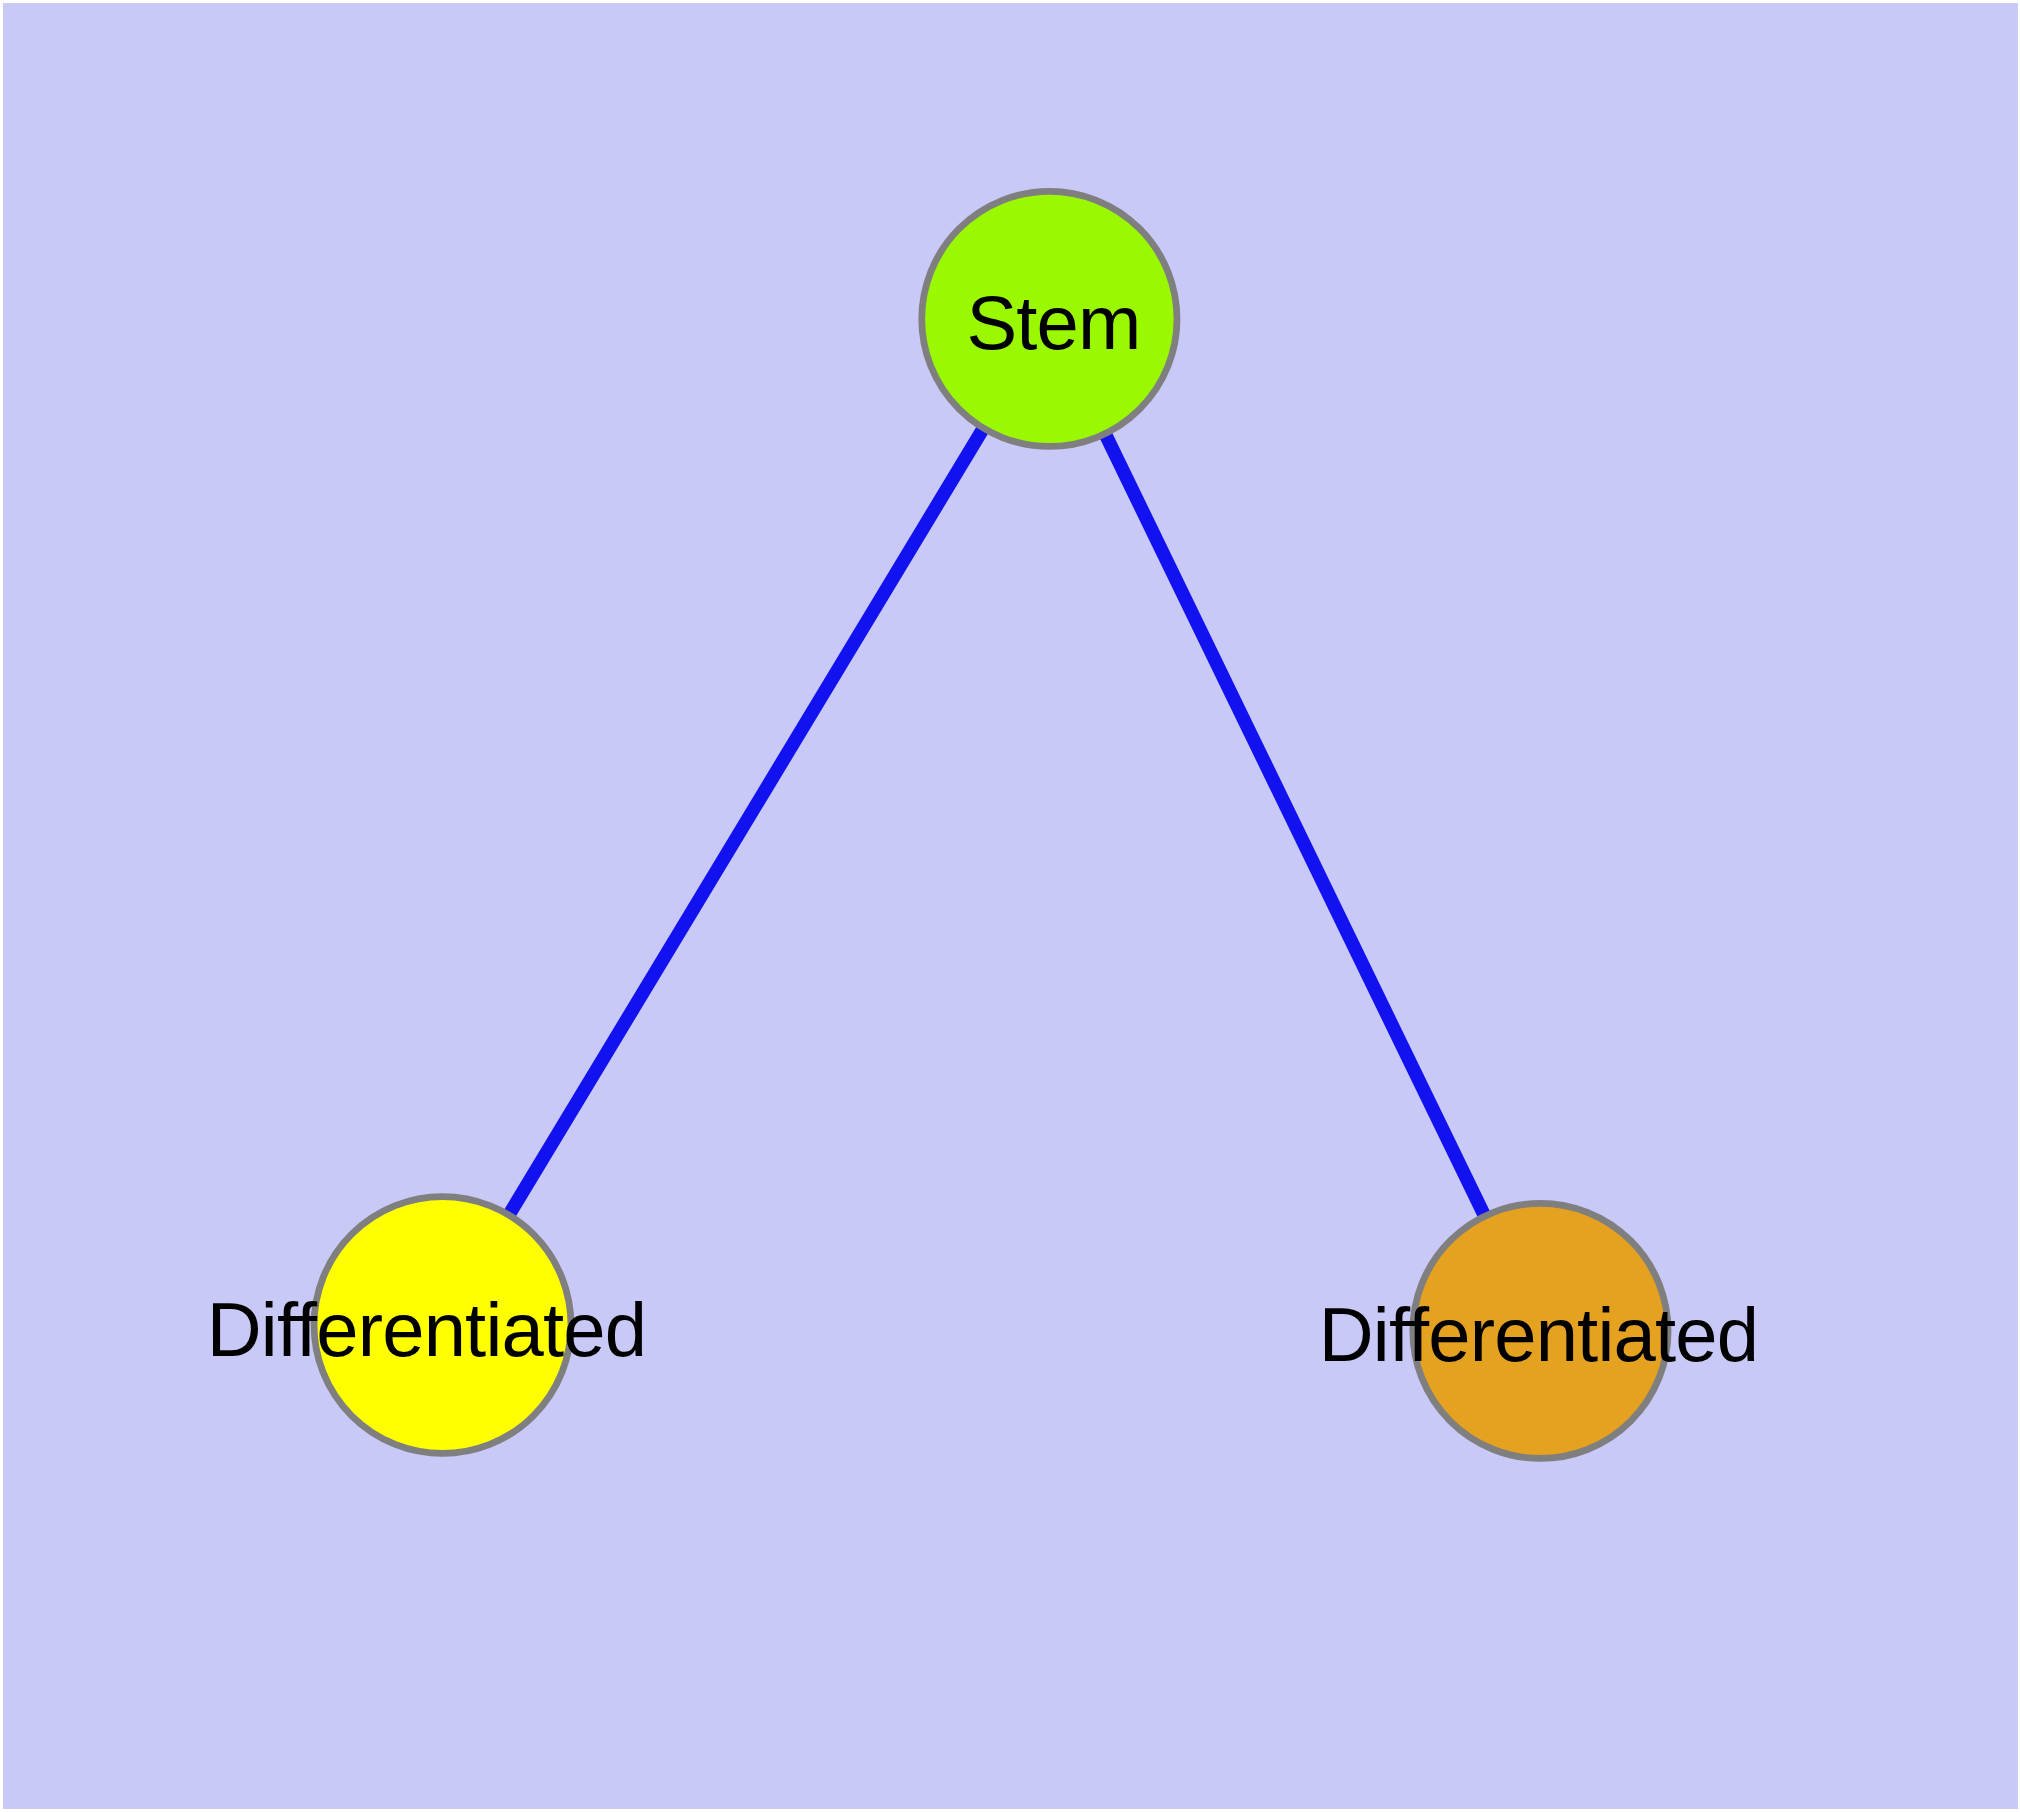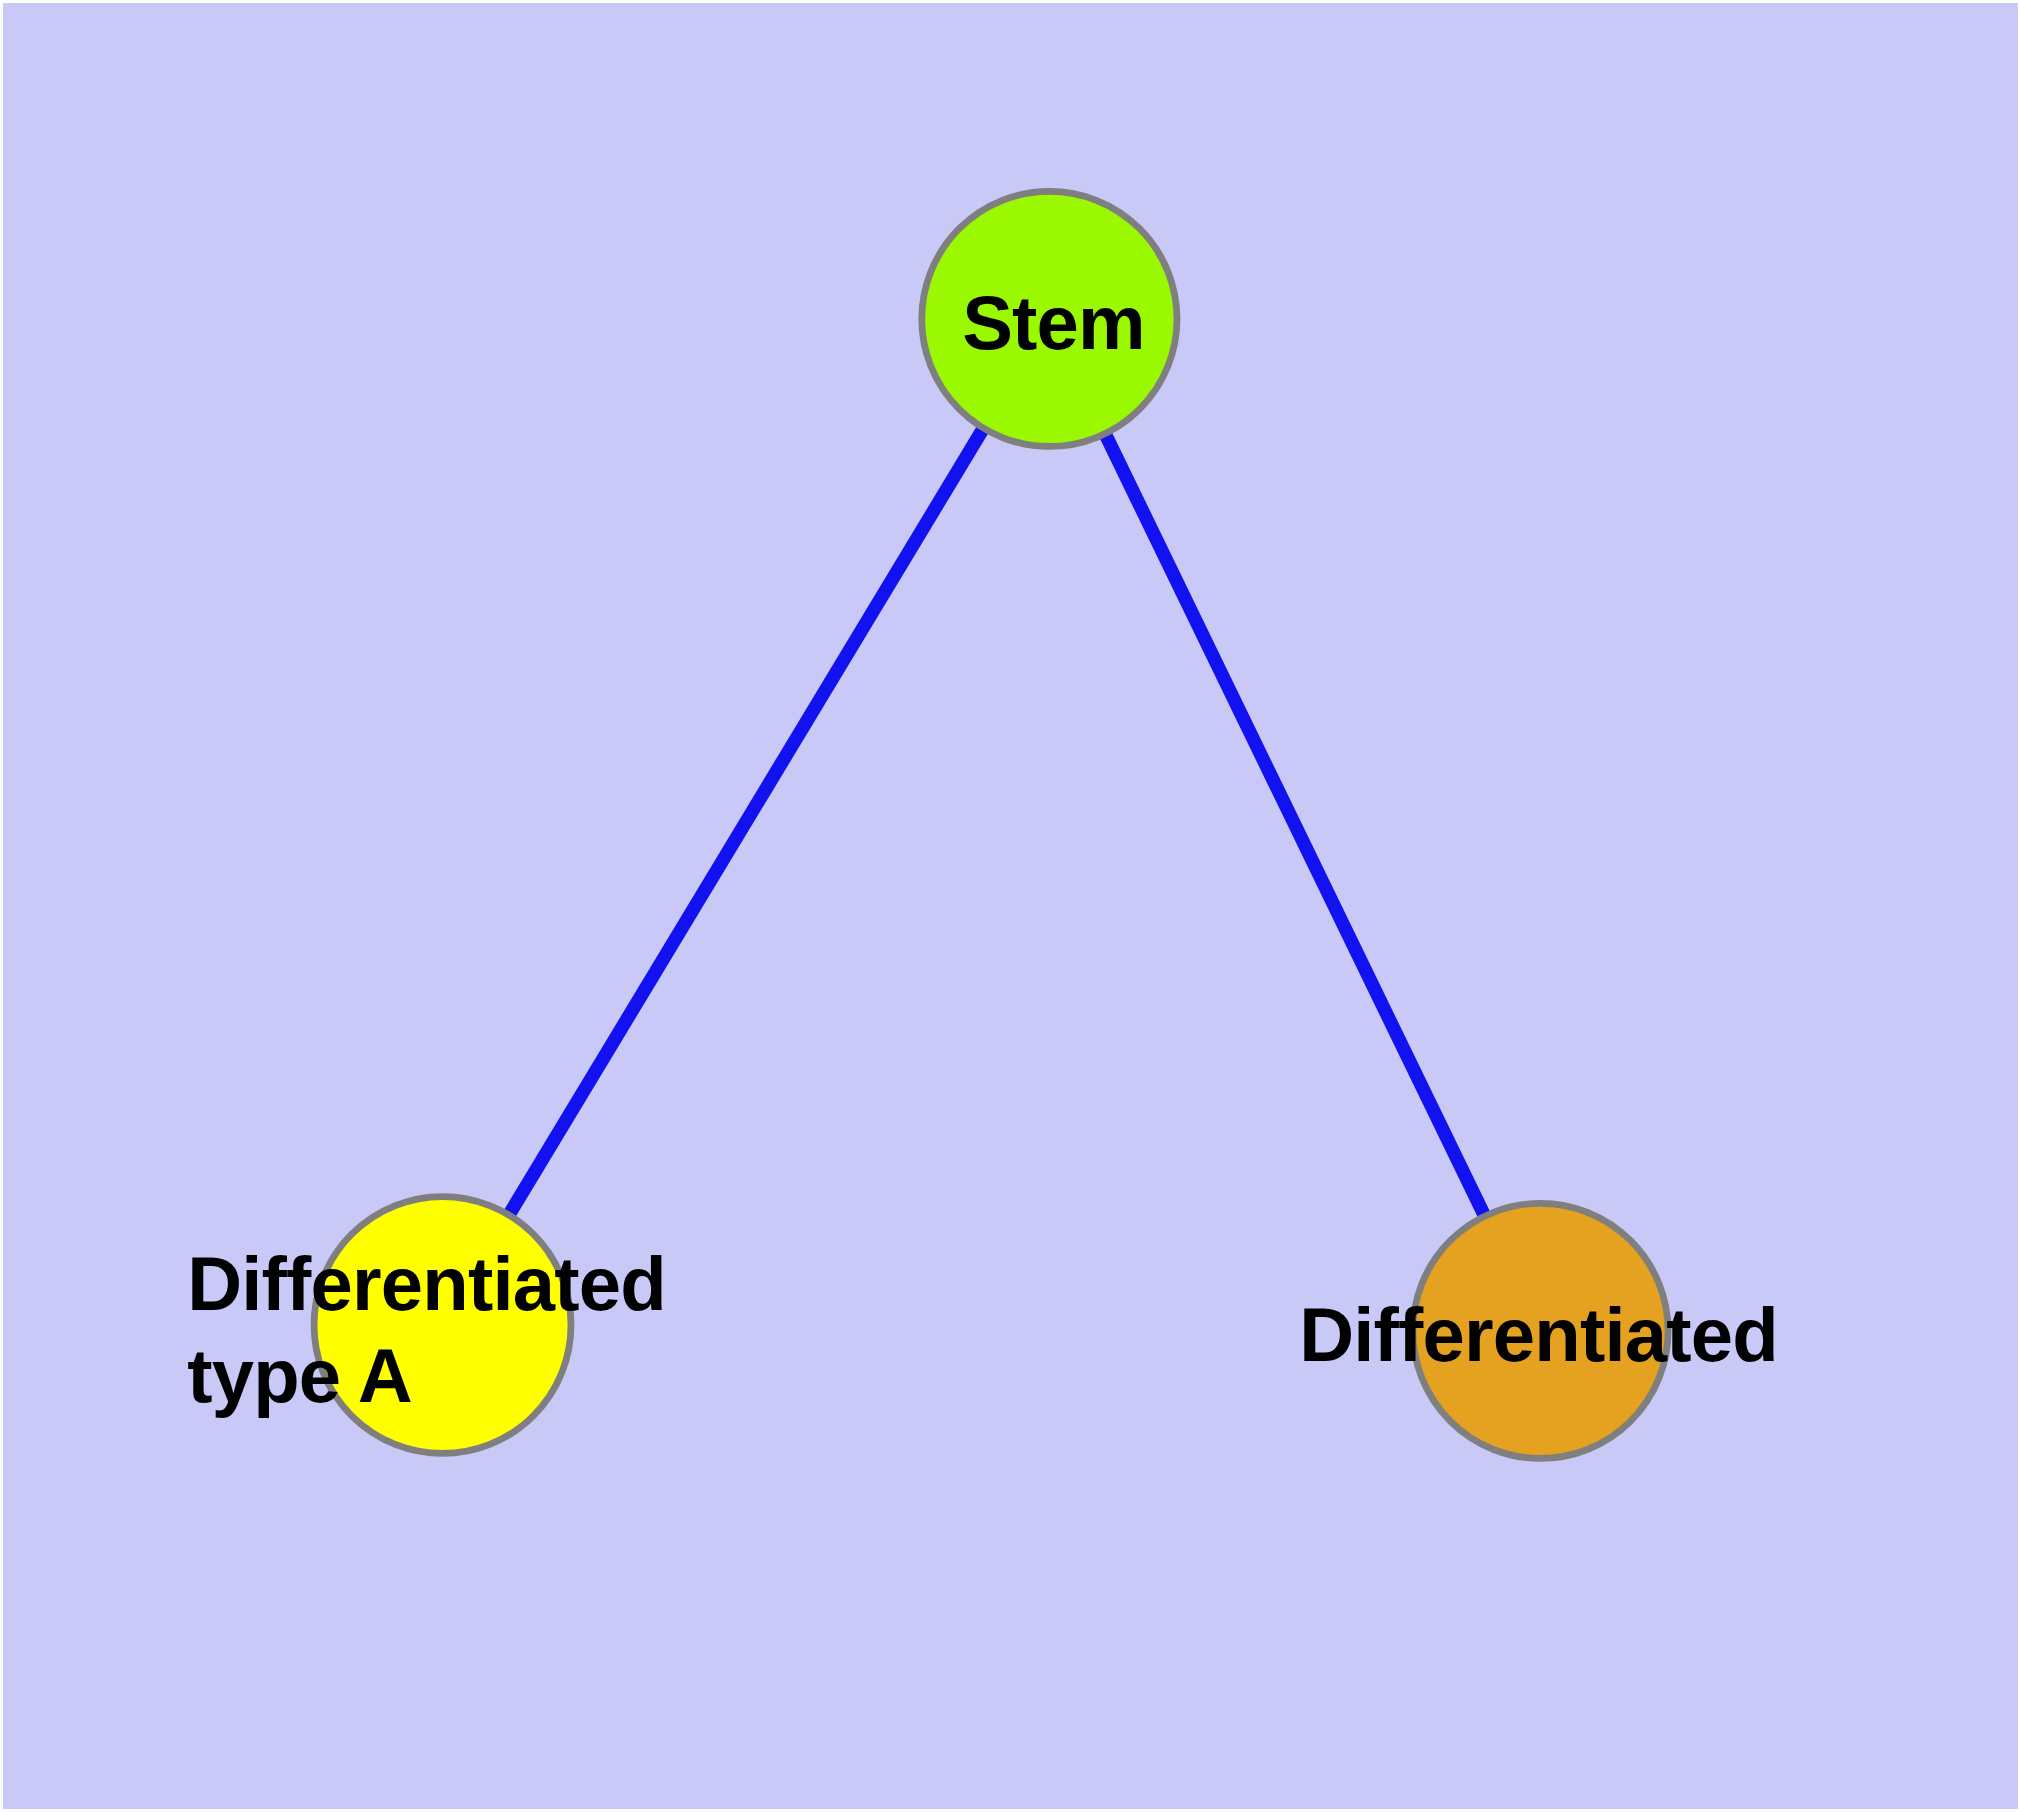--- a/index.html
+++ b/index.html
@@ -27,25 +27,25 @@
     width: 100%;
     height: 100%;
     display: block;
   }
   .edge {
     stroke-linecap: butt;
   }
   .node-label {
     position: absolute;
     transform: translate(-50%, -50%);
-    font-weight: bold;
+    font-weight: normal;
     font-size: 76px;
     line-height: 92px;
     letter-spacing: -0.8px;
-    text-align: left;
+    text-align: right;
     white-space: nowrap;
     color: #000000;
   }
 </style>
 </head>
 <body style="background: rgb(255, 255, 255);">
 
 <div id="canvas" style="background: rgb(201, 201, 248);">
 
   <svg id="graph-svg" viewBox="0 0 2384 2138" preserveAspectRatio="none">
@@ -55,21 +55,20 @@
     <circle cx="520" cy="1565" r="152" fill="#ffff00" stroke="#7f7f7f" stroke-width="8"></circle>
     <circle cx="1819" cy="1572" r="151" fill="#e5a120" stroke="#7f7f7f" stroke-width="8"></circle>
   </svg>
 
   <div class="node-label" style="left: 1051px; top: 320px; color: rgb(0, 0, 0);">
     <div>Stem</div>
   </div>
 
   <div class="node-label" style="left: 424px; top: 1327px; color: rgb(0, 0, 0);">
     <div>Differentiated</div>
-    <div>type A</div>
   </div>
 
   <div class="node-label" style="left: 1536px; top: 1332px; color: rgb(0, 0, 0);">
     <div>Differentiated</div>
   </div>
 
 </div>
 
 
 </body></html>

